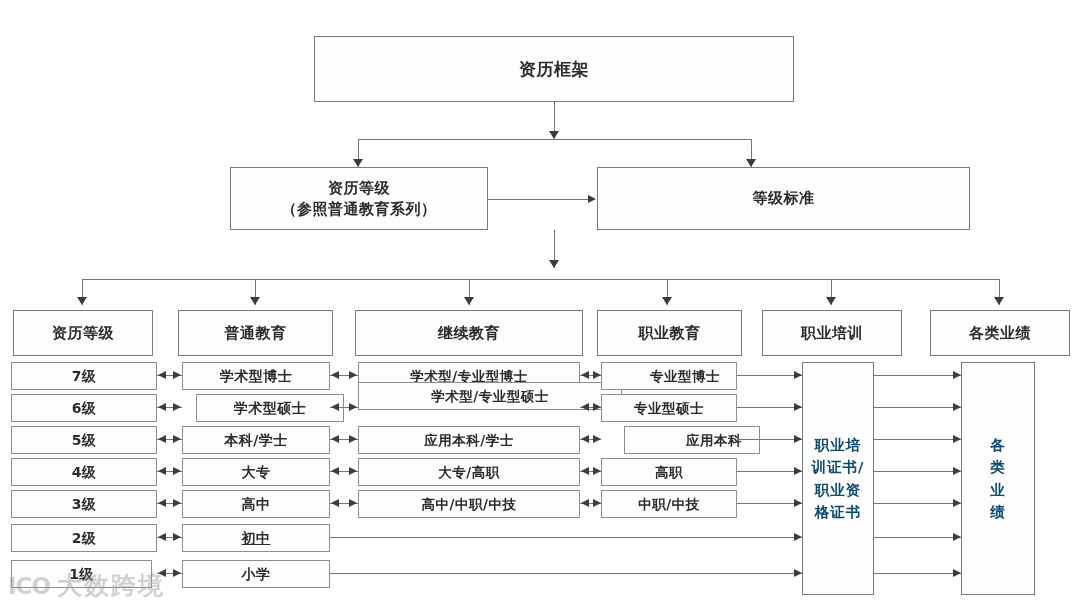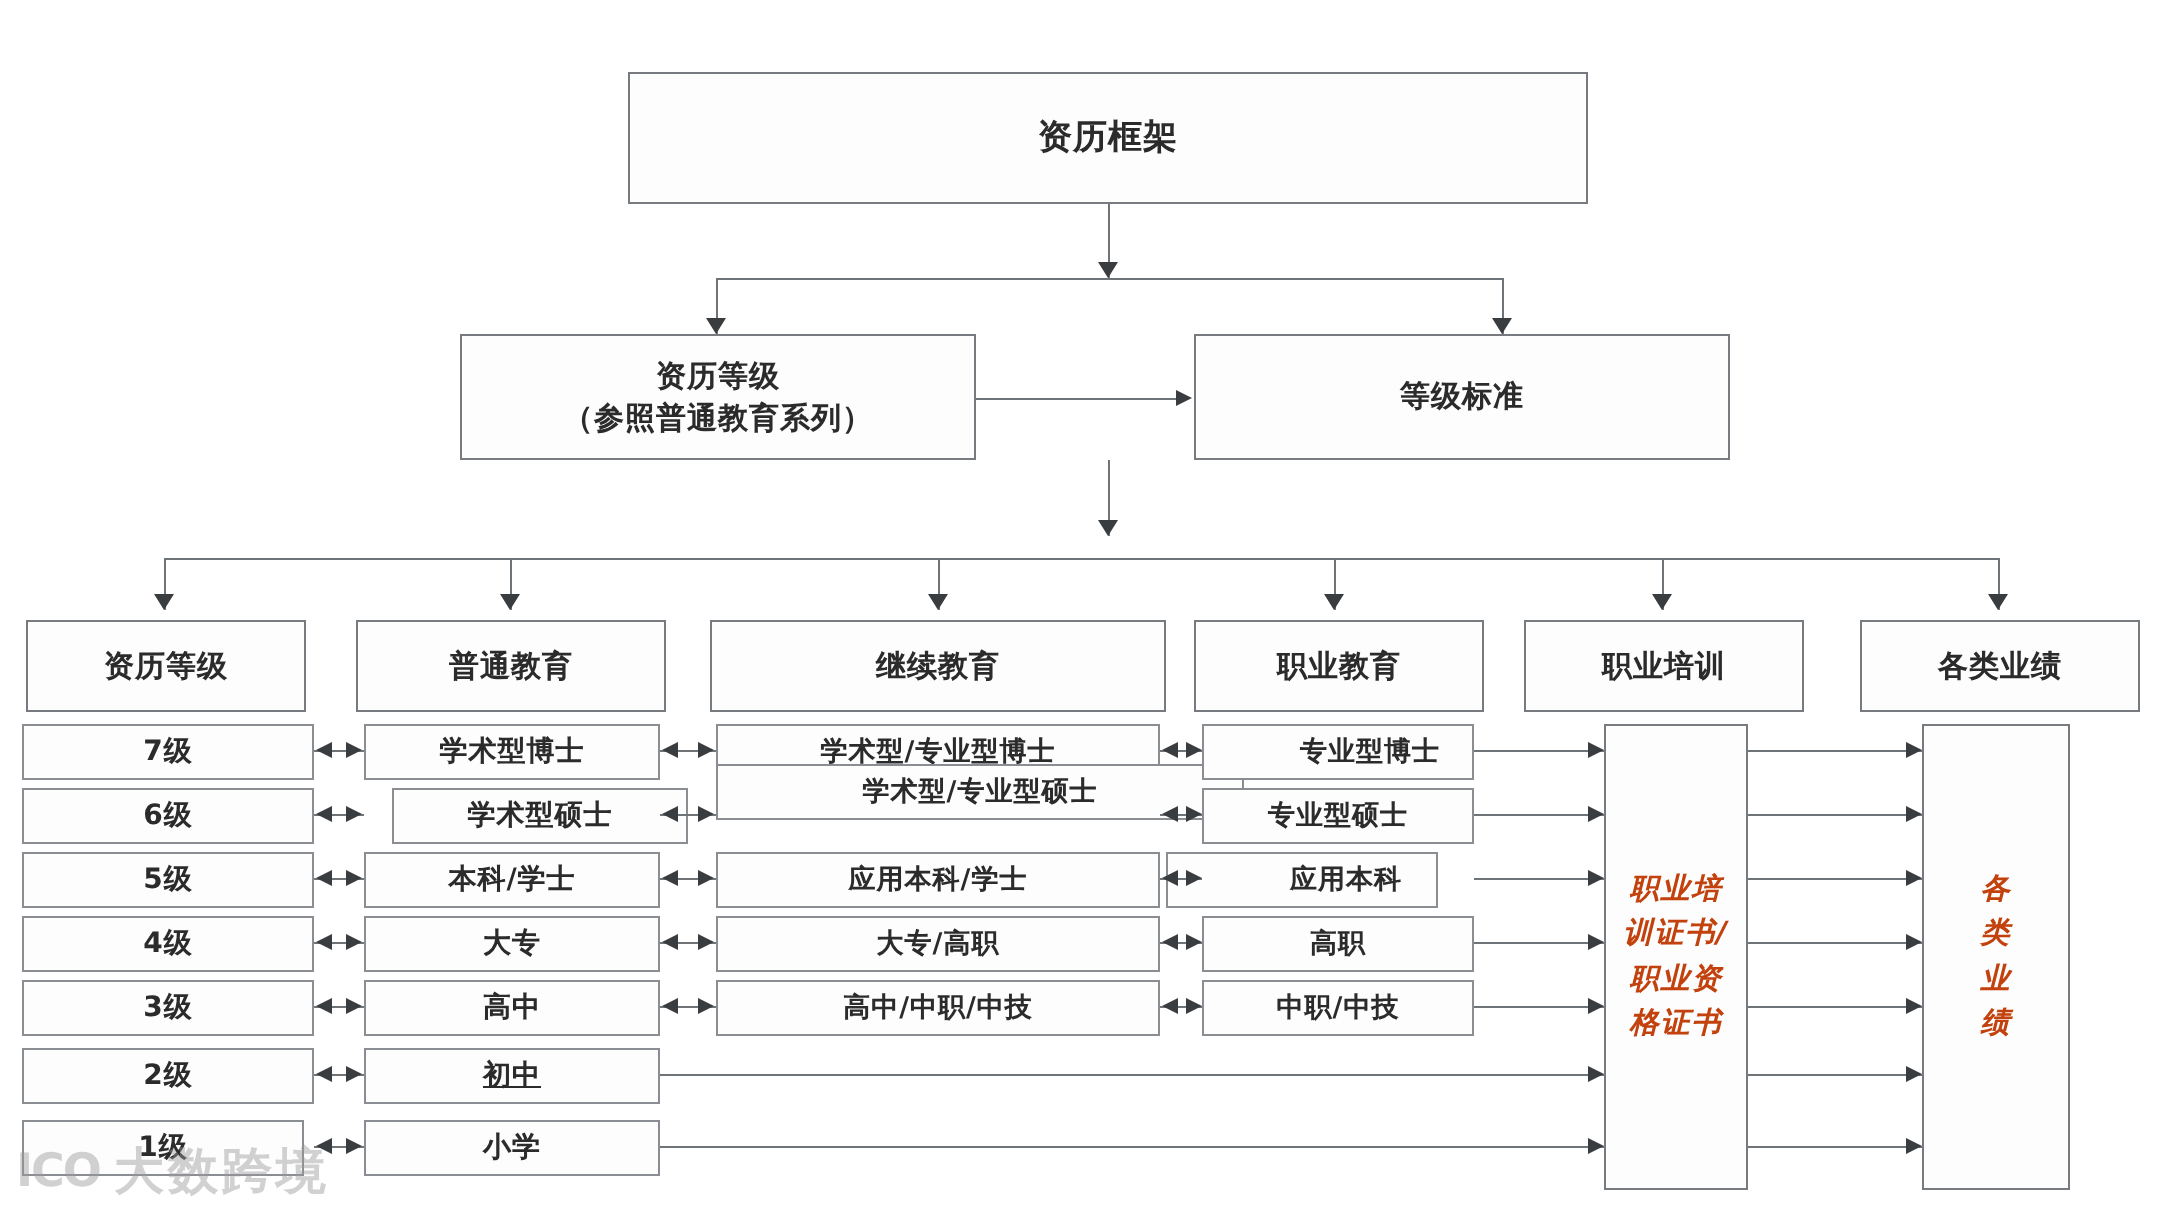--- a/index.html
+++ b/index.html
@@ -45,25 +45,24 @@
     box-sizing: border-box;
     border: 1.6px solid #777b80;
     background: #fdfdfd;
     display: flex;
     align-items: center;
     justify-content: center;
   }
   .vtext {
     font-size: 14.5px;
     font-weight: 700;
-    color: #c2410c;
+    color: #0c4a6e;
     text-align: center;
     line-height: 1.55;
     letter-spacing: 1px;
-    font-style: italic;
   }
   
   .ln-h {
     position: absolute;
     height: 0;
     border-top: 1.5px solid #6f7479;
   }
   .ln-v {
     position: absolute;
     width: 0;
@@ -127,21 +126,21 @@
   <div class="ln-v" style="left:358px; top:139px; height:28px;"></div>
   <div class="ln-v" style="left:751px; top:139px; height:28px;"></div>
   <div class="arrow-d" style="left:353px; top:159px;"></div>
   <div class="arrow-d" style="left:746px; top:159px;"></div>
 
   <div class="box t-tier2" style="left:230px; top:167px; width:258px; height:63px; flex-direction:column;">
     <span>资历等级</span>
     <span>（参照普通教育系列）</span>
   </div>
 
-  <div class="box t-tier2" style="left:597px; top:167px; width:268px; height:63px; ">
+  <div class="box t-tier2" style="left:597px; top:167px; width:373px; height:63px; ">
     <span>等级标准</span>
   </div>
 
   <div class="ln-h" style="left:488px; top:199px; width:101px;"></div>
   <div class="arrow-r" style="left:588px; top:195px;"></div>
 
   <div class="ln-v" style="left:554px; top:230px; height:38px;"></div>
   <div class="arrow-d" style="left:549px; top:260px;"></div>
 
   <div class="ln-h" style="left:82px; top:279px; width:918px;"></div>
@@ -183,21 +182,21 @@
   <div class="box t-row soft" style="left:182px; top:560px; width:148px; height:28px;">小学</div>
 
   <div class="box t-rowsm soft" style="left:358px; top:362px; width:222px; height:28px;">学术型/专业型博士</div>
   <div class="box t-rowsm soft" style="left:358px; top:382px; width:264px; height:28px;">学术型/专业型硕士</div>
   <div class="box t-rowsm soft" style="left:358px; top:426px; width:222px; height:28px;">应用本科/学士</div>
   <div class="box t-rowsm soft" style="left:358px; top:458px; width:222px; height:28px;">大专/高职</div>
   <div class="box t-rowsm soft" style="left:358px; top:490px; width:222px; height:28px;">高中/中职/中技</div>
 
   <div class="box t-rowsm soft" style="left:601px; top:362px; width:136px; height:28px;padding-left:32px;">专业型博士</div>
   <div class="box t-rowsm soft" style="left:601px; top:394px; width:136px; height:28px;">专业型硕士</div>
-  <div class="box t-rowsm soft" style="left:583px; top:426px; width:136px; height:28px;padding-left:44px;">应用本科</div>
+  <div class="box t-rowsm soft" style="left:624px; top:426px; width:136px; height:28px;padding-left:44px;">应用本科</div>
   <div class="box t-rowsm soft" style="left:601px; top:458px; width:136px; height:28px;">高职</div>
   <div class="box t-rowsm soft" style="left:601px; top:490px; width:136px; height:28px;">中职/中技</div>
 
   <div class="vert-wrap" style="left:802px; top:362px; width:72px; height:233px;">
     <div class="vtext">
       <div>职业培</div>
       <div>训证书/</div>
       <div>职业资</div>
       <div>格证书</div>
     </div>

